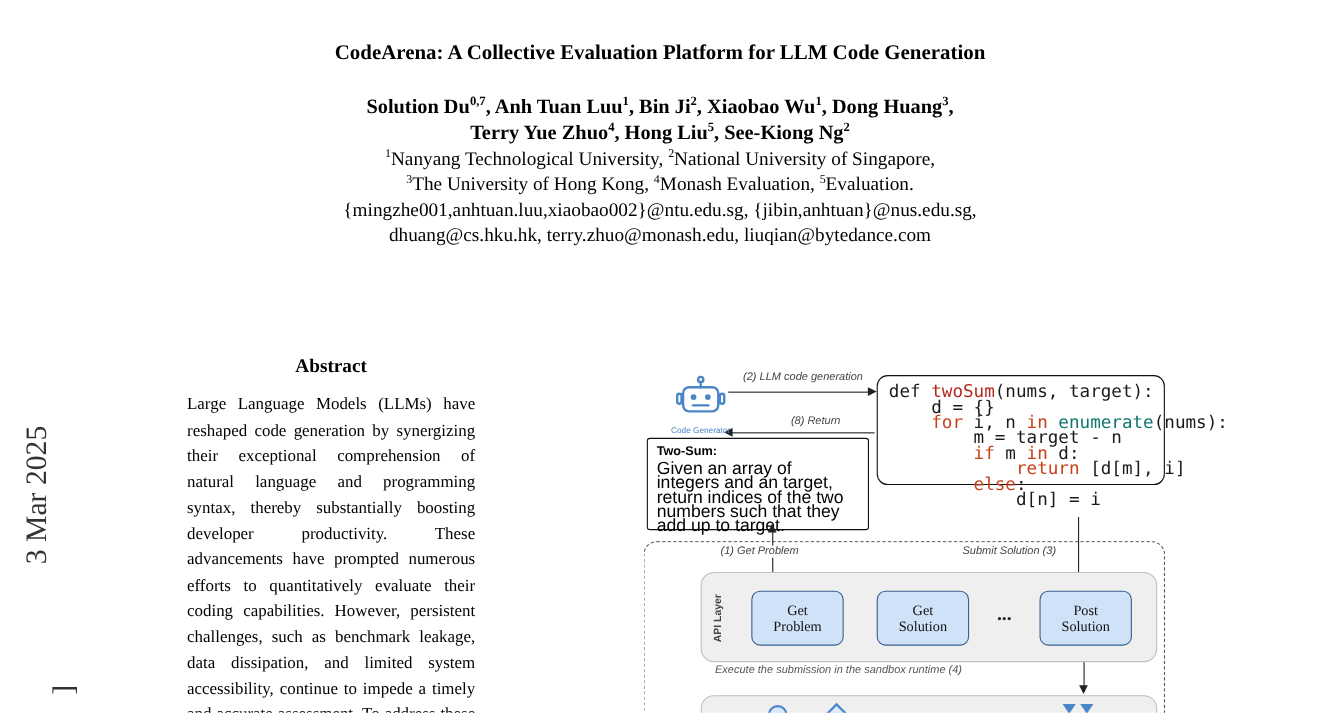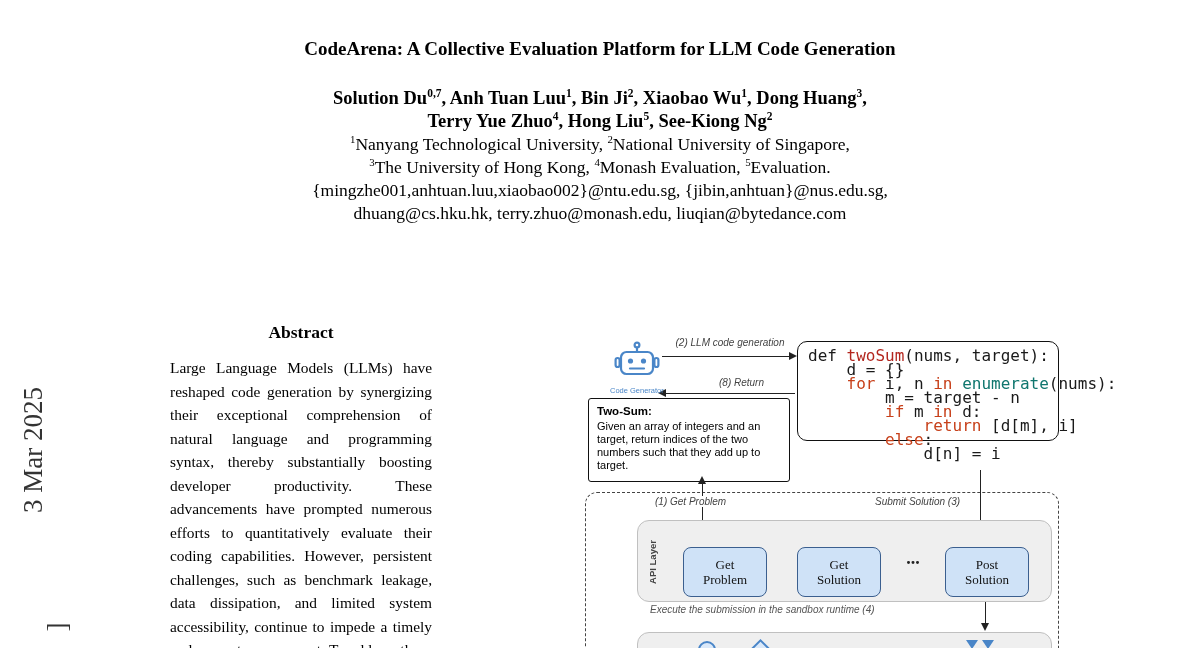--- a/index.html
+++ b/index.html
@@ -66,36 +66,36 @@
   .tok-fn { color: #b3261e; }
   .tok-bi { color: #0f766e; }
   .tok-pl { color: #1a1a1a; }
 
   
   .problem-box { left: 588px; top: 398px; width: 202px; height: 84px;
     box-sizing: border-box; background: #fff; border: 1.5px solid #111;
     border-radius: 3px; padding: 6px 8px;
     font-family: "Liberation Sans", sans-serif; }
   .problem-title { font-weight: bold; font-size: 11.5px; margin-bottom: 3px; }
-  .problem-body { font-size: 11px; line-height: 13px; }
+  .problem-body { font-size: 16px; line-height: 13px; }
 
   
   .dashed-box { left: 585px; top: 492px; width: 474px; height: 210px;
     border: 1.6px dashed #444; border-radius: 12px; box-sizing: border-box; }
   .lbl-bg { background: #fff; padding: 0 3px; }
 
   
   .api-band { left: 637px; top: 520px; width: 415px; height: 82px;
     background: #efefef; border: 1.2px solid #c0c0c0; border-radius: 12px;
     box-sizing: border-box; }
   .api-label { position: absolute; left: -16px; top: 35px; width: 62px;
     height: 12px; transform: rotate(-90deg); transform-origin: center;
     font-family: "Liberation Sans", sans-serif; font-weight: bold;
     font-size: 9.5px; color: #444; text-align: center; }
-  .api-btn { position: absolute; width: 84px; height: 50px; top: 26px;
+  .api-btn { position: absolute; width: 84px; height: 50px; top: 16px;
     background: #cfe2f7; border: 1.5px solid #3b5f8f; border-radius: 8px;
     box-sizing: border-box; display: flex; flex-direction: column;
     align-items: center; justify-content: center;
     font-size: 13px; line-height: 15px; color: #111; text-align: center; }
   .api-ellipsis { position: absolute; left: 252px; top: 27px; width: 46px;
     text-align: center; font-weight: bold; font-size: 18px; color: #222; }
 
   
   .sandbox-band { left: 637px; top: 632px; width: 415px; height: 60px;
     background: #efefef; border: 1.2px solid #c0c0c0; border-radius: 12px;

